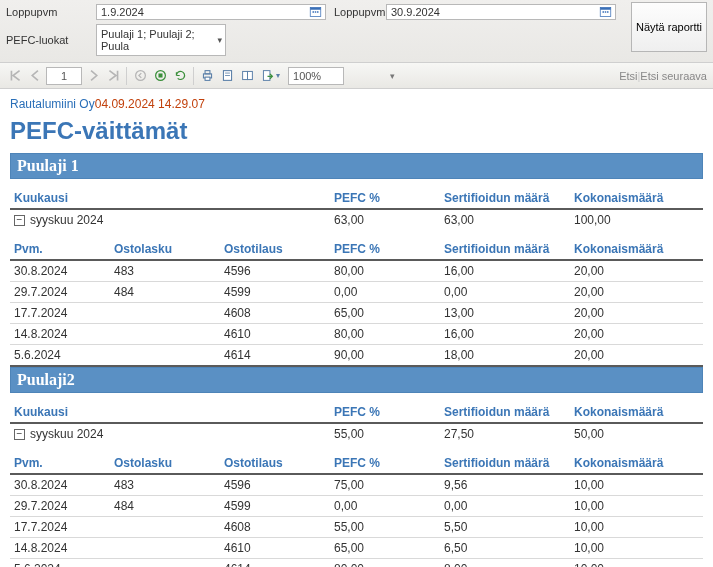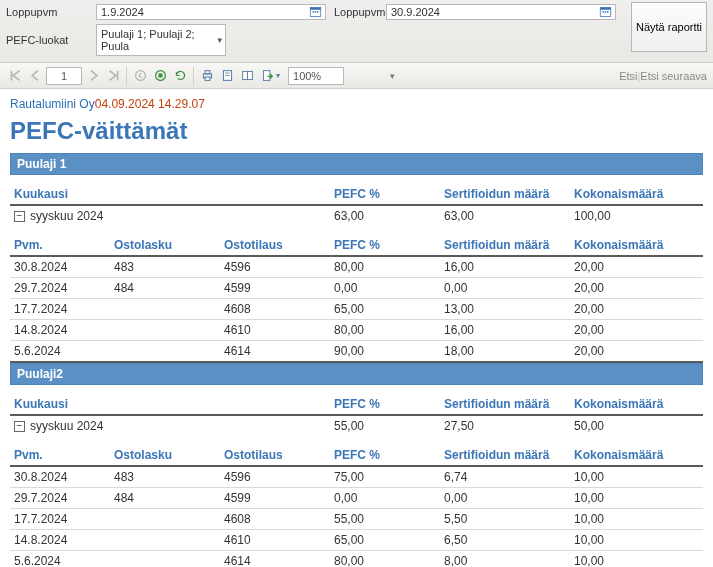--- a/index.html
+++ b/index.html
@@ -98,23 +98,24 @@
     font-size:12px; margin-bottom:6px;
   }
   .company { color:#2a6fb8; }
   .timestamp { color:#c2410c; }
   .title {
     color:#3b76b6; font-size:24px; font-weight:600;
     margin:2px 0 8px 0;
   }
   .species-header {
     background:#5a90c4; color:#fff;
-    font-weight:600; font-size:12px;
+    font-weight:600; font-size:16px;
     padding:3px 6px;
     border:1px solid #4e84b8;
+    font-family:Liberation Serif, serif;
   }
   .grid-head {
     display:grid;
     grid-template-columns: 100px 110px 110px 110px 130px 110px;
     color:#3b76b6; font-weight:600;
     padding:12px 4px 3px 4px;
     border-bottom:2px solid #5a5a5a;
     font-size:12px;
   }
   .grid-head.sub { border-bottom:2px solid #5a5a5a; }
@@ -376,21 +377,21 @@
       <div>Sertifioidun määrä</div>
       <div>Kokonaismäärä</div>
     </div>
 
     <div class="data-rows">
   <div class="data-row">
     <div>30.8.2024</div>
     <div>483</div>
     <div>4596</div>
     <div>75,00</div>
-    <div>6,74</div>
+    <div>9,56</div>
     <div>10,00</div>
   </div>
 
   <div class="data-row">
     <div>29.7.2024</div>
     <div>484</div>
     <div>4599</div>
     <div>0,00</div>
     <div>0,00</div>
     <div>10,00</div>

